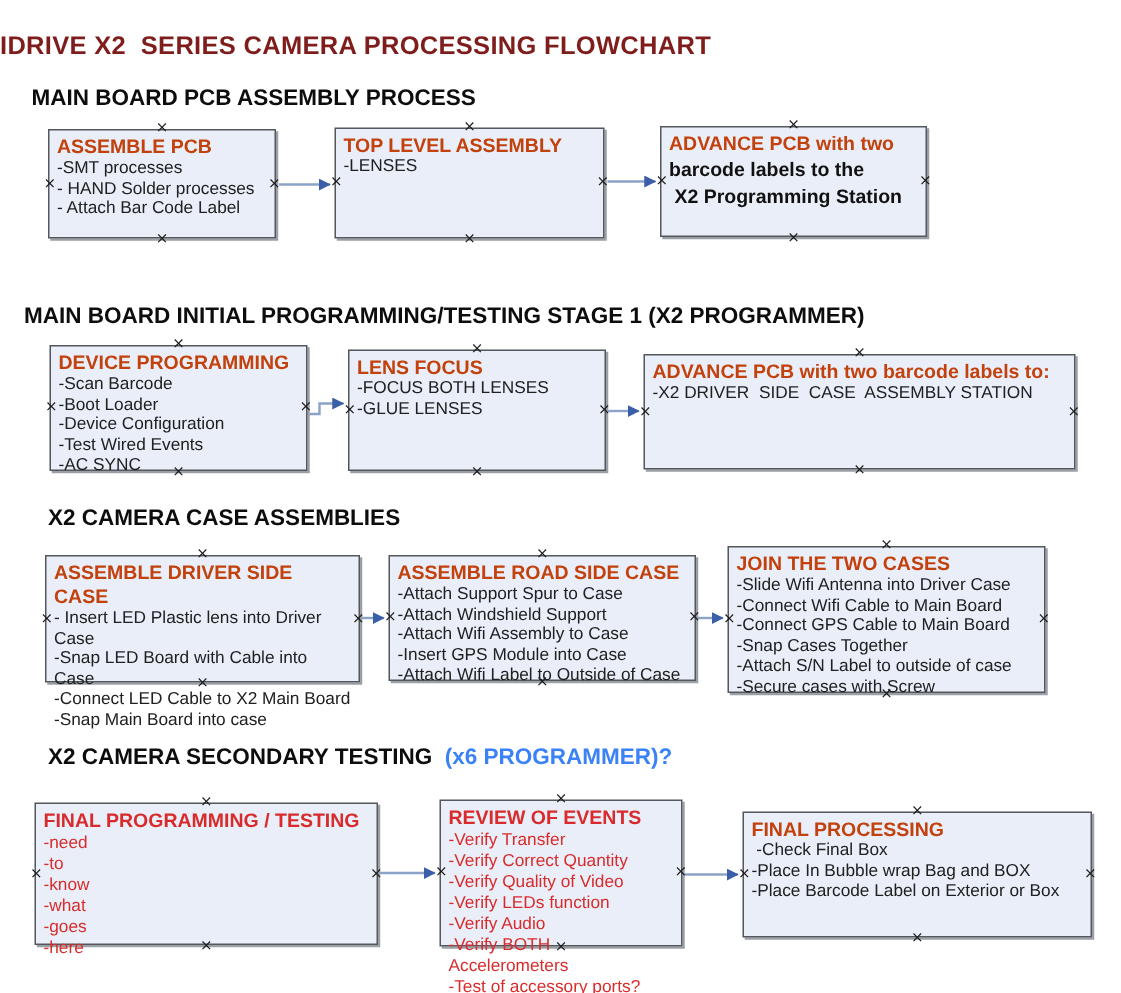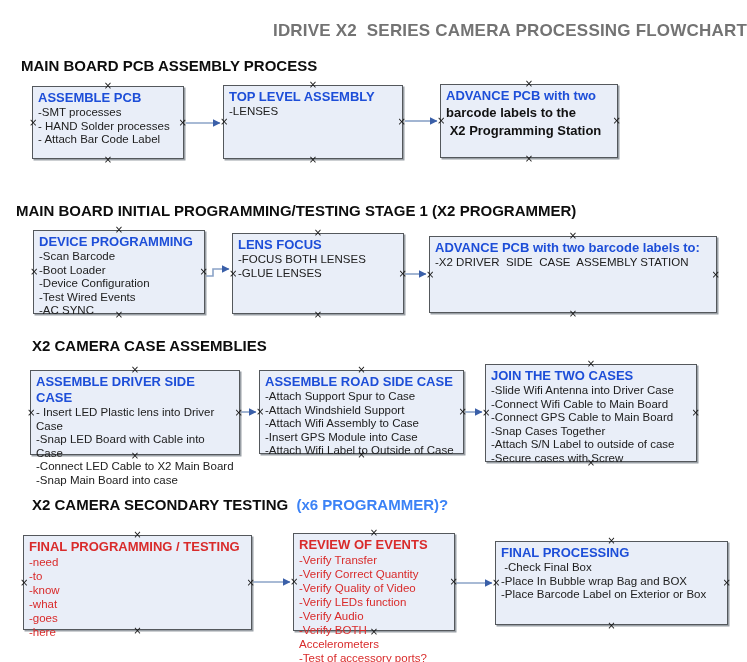--- a/index.html
+++ b/index.html
@@ -1,32 +1,32 @@
 <!DOCTYPE html>
 <html><head>
 <meta charset="utf-8">
 <style>
   html,body{margin:0;padding:0;background:#ffffff;}
   #canvas{
     position:relative;width:747px;height:662px;background:#ffffff;overflow:hidden;
     font-family:"Liberation Sans","DejaVu Sans",sans-serif;color:#111;
   }
   .page-title{
-    position:absolute;left:0;top:21px;width:747px;text-align:right;
-    font-size:17px;font-weight:bold;letter-spacing:.2px;color:#737373;white-space:pre-wrap;
+    position:absolute;left:0;top:21px;width:747px;text-align:left;
+    font-size:17px;font-weight:bold;letter-spacing:.2px;color:#7f1d1d;white-space:pre-wrap;
   }
   .sec-head{
     position:absolute;font-size:15px;font-weight:bold;color:#0d0d0d;white-space:pre-wrap;
   }
   .sec-head .red-part{color:#3b82f6;}
   .box{
     position:absolute;background:#e9eef8;border:1px solid #54585c;
     box-shadow:1.5px 1.5px 0 #9aa0a6;padding:3px 5px 2px 5px;box-sizing:border-box;
   }
-  .bt{font-size:13px;font-weight:bold;line-height:16px;white-space:pre-wrap;color:#1d4ed8;}
+  .bt{font-size:13px;font-weight:bold;line-height:16px;white-space:pre-wrap;color:#c2410c;}
   .it{font-size:11.5px;line-height:13.5px;white-space:pre-wrap;color:#202020;}
   .box.bold-items .it{font-size:13px;font-weight:bold;line-height:17.5px;color:#111;}
   .box.red .bt,.box.red .it{color:#d92b2b;}
   .box.red .it{line-height:14px;}
   .handle{
     position:absolute;font-size:10px;line-height:8px;color:#1a1a1a;
     font-family:"DejaVu Sans",sans-serif;pointer-events:none;
   }
   .h-top{left:50%;top:-5px;transform:translateX(-50%);}
   .h-bottom{left:50%;bottom:-6px;transform:translateX(-50%);}

